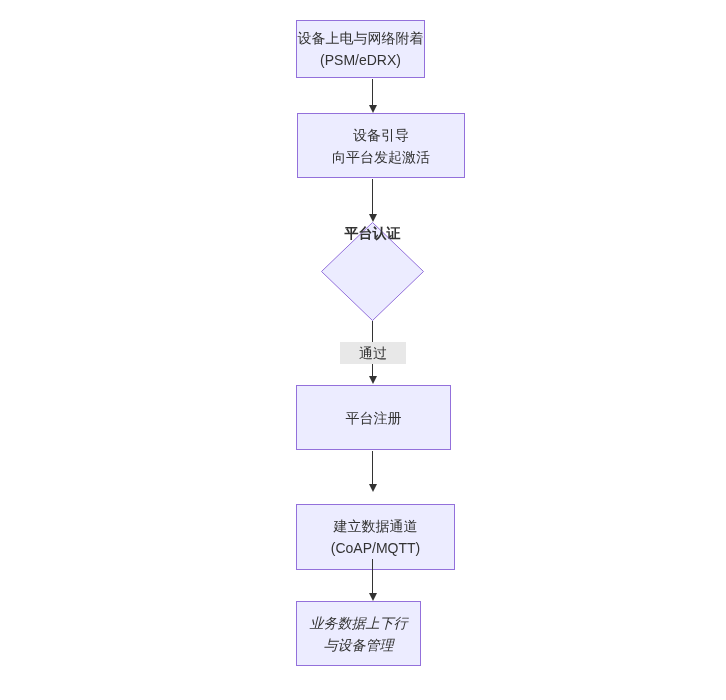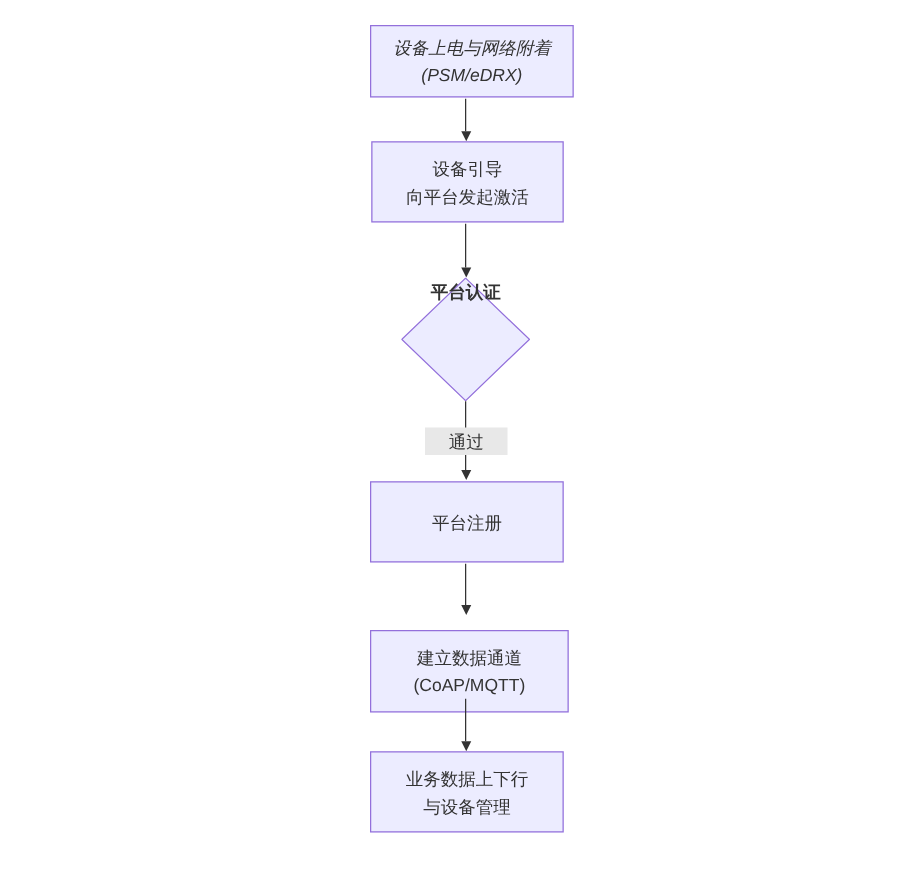--- a/index.html
+++ b/index.html
@@ -87,31 +87,31 @@
     padding: 1px 19px;
     color: var(--text);
     white-space: nowrap;
   }
 </style>
 </head>
 <body>
 
 <div class="canvas">
 
-  <div class="node rect" style="left:296px; top:20px; width:163px; height:58px;font-style:italic;">
+  <div class="node rect" style="left:296px; top:20px; width:129px; height:58px;">
     <span class="line">设备上电与网络附着</span>
     <span class="line">(PSM/eDRX)</span>
   </div>
 
   <div class="arrow" style="left:368px; top:79px; height:34px;">
     <div class="shaft"></div>
     <div class="head"></div>
   </div>
 
-  <div class="node rect" style="left:297px; top:113px; width:154px; height:65px;">
+  <div class="node rect" style="left:297px; top:113px; width:168px; height:65px;">
     <span class="line">设备引导</span>
     <span class="line">向平台发起激活</span>
   </div>
 
   <div class="arrow" style="left:368px; top:179px; height:43px;">
     <div class="shaft"></div>
     <div class="head"></div>
   </div>
 
   <div class="node diamond-wrap" style="left:321px; top:222px; width:103px; height:99px;">
@@ -139,18 +139,18 @@
   <div class="node rect" style="left:296px; top:504px; width:159px; height:66px;">
     <span class="line">建立数据通道</span>
     <span class="line">(CoAP/MQTT)</span>
   </div>
 
   <div class="arrow" style="left:368px; top:559px; height:42px;">
     <div class="shaft"></div>
     <div class="head"></div>
   </div>
 
-  <div class="node rect" style="left:296px; top:601px; width:155px; height:65px;">
+  <div class="node rect" style="left:296px; top:601px; width:125px; height:65px;font-style:italic;">
     <span class="line">业务数据上下行</span>
     <span class="line">与设备管理</span>
   </div>
 
 </div>
 
 </body></html>

